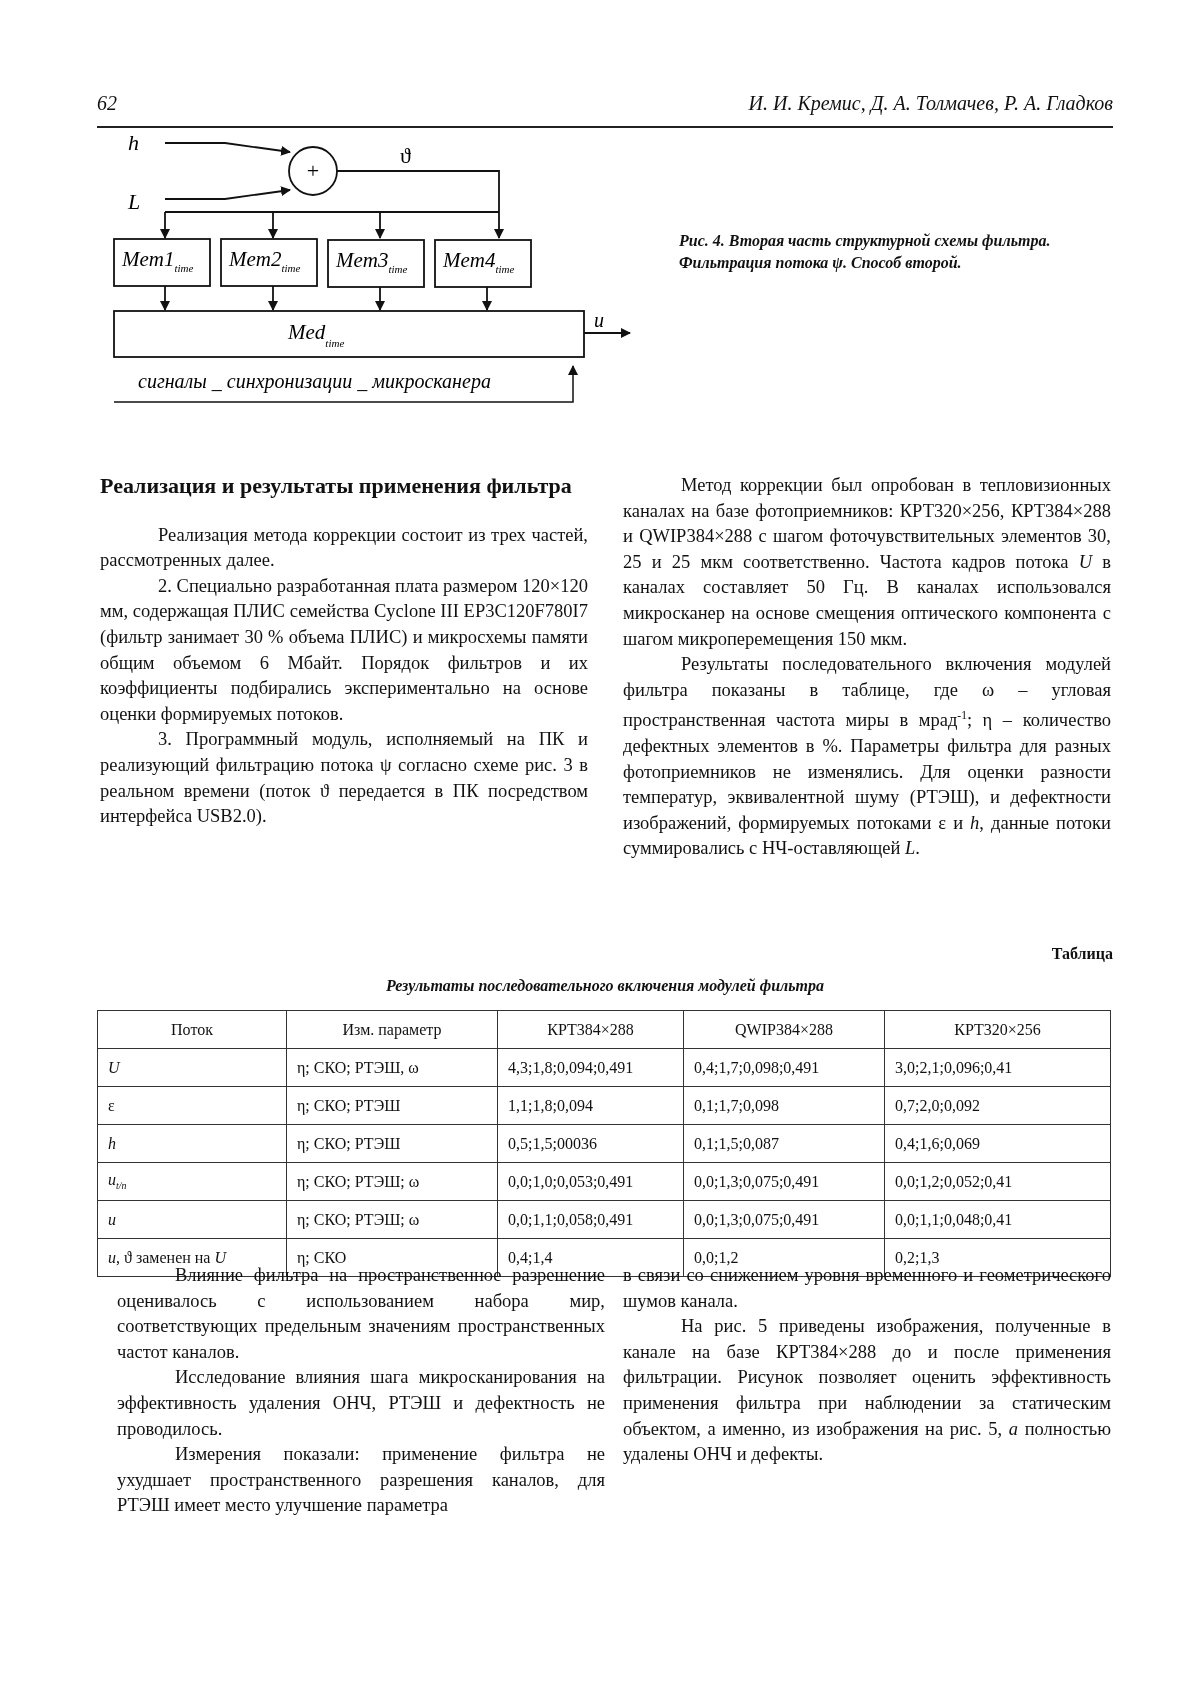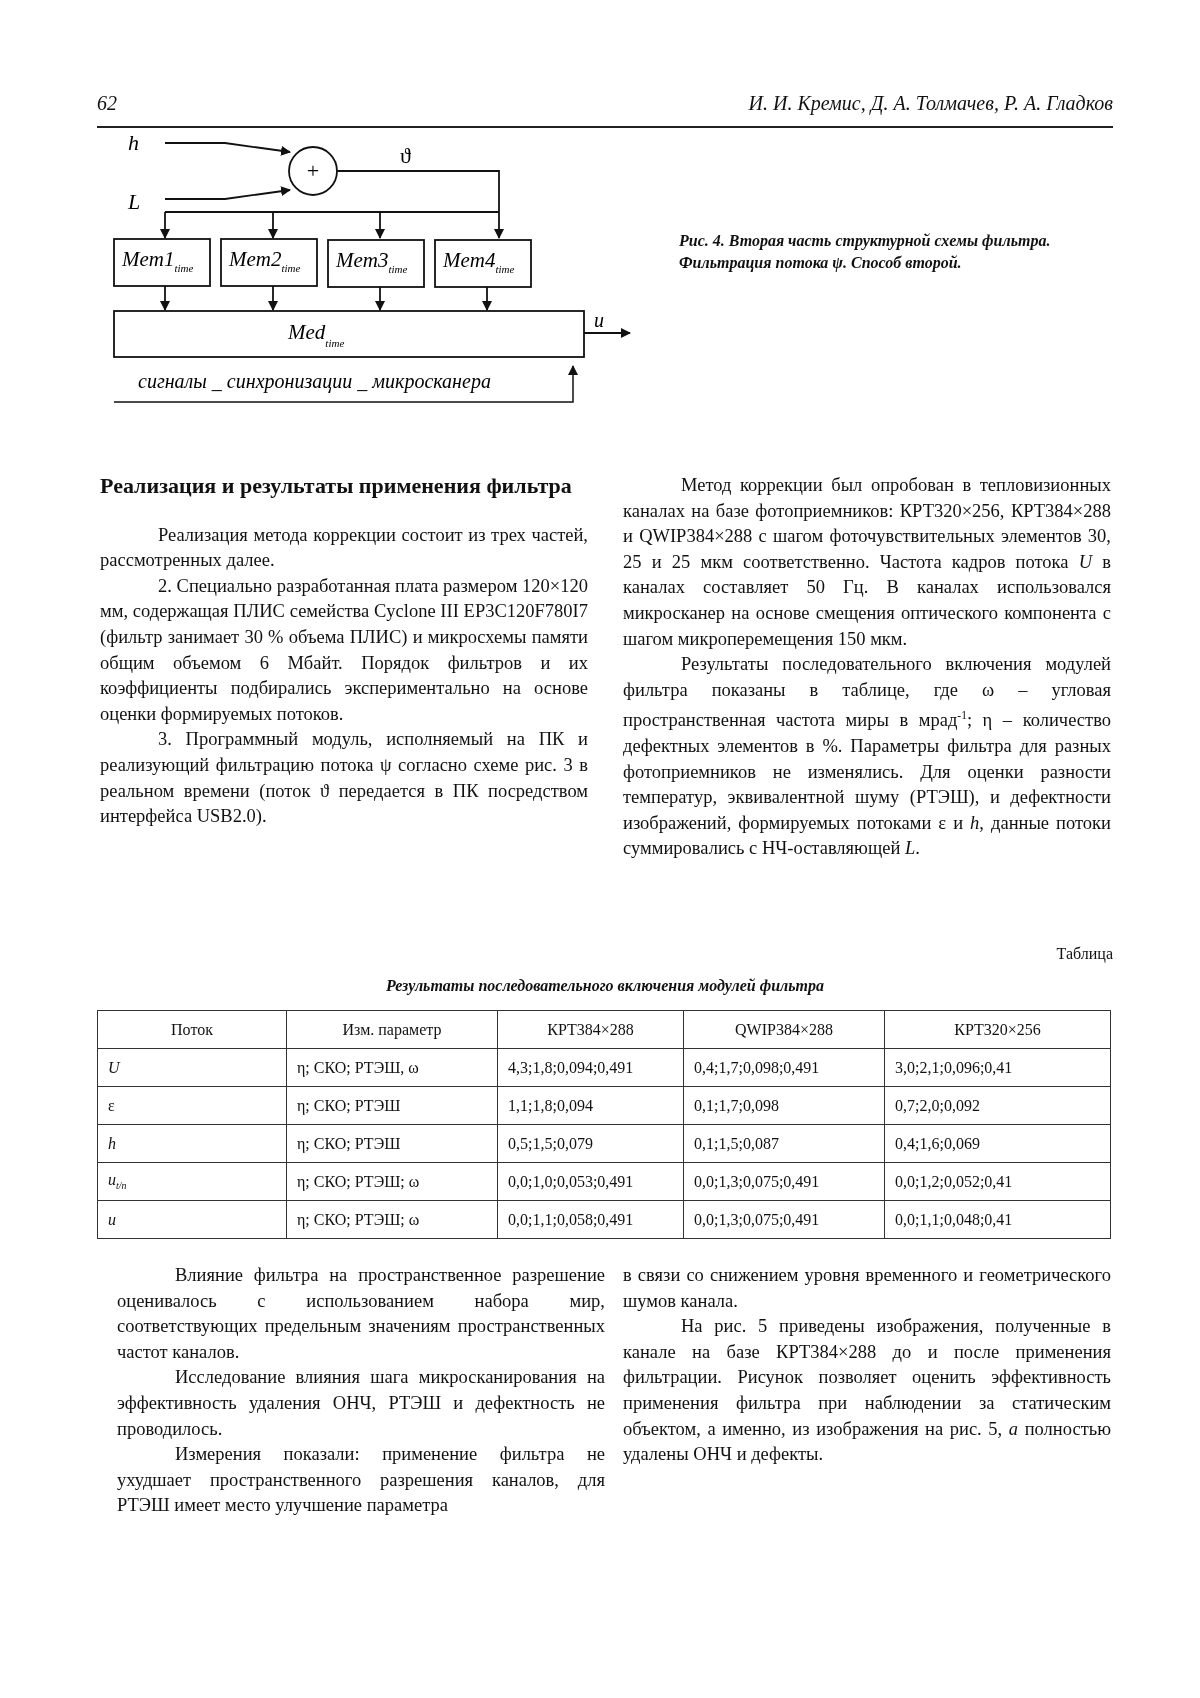--- a/index.html
+++ b/index.html
@@ -17,21 +17,21 @@
 
   .col { position: absolute; width: 488px; font-size: 18.5px; line-height: 25.6px; text-align: justify; }
   .col p { margin: 0; text-indent: 58px; }
   .col p.noindent { text-indent: 0; }
   .section-title { font-weight: bold; font-size: 22px; text-align: left; margin: 0 0 24px 0; text-indent: 0; }
   .col-left-top { left: 100px; top: 473px; }
   .col-right-top { left: 623px; top: 473px; }
   .col-left-bot { left: 100px; top: 1263px; margin-left: 17px; }
   .col-right-bot { left: 623px; top: 1263px; }
 
-  .table-label { position: absolute; right: 87px; top: 945px; font-weight: normal; font-size: 16px; }
+  .table-label { position: absolute; right: 87px; top: 945px; font-weight: bold; font-size: 16px; }
   .table-title { position: absolute; left: 97px; width: 1016px; top: 977px; text-align: center;
                  font-style: italic; font-weight: bold; font-size: 16px; }
   .results-table { position: absolute; left: 97px; top: 1010px; width: 1014px; border-collapse: collapse;
                    font-size: 16px; }
   .results-table th, .results-table td { border: 1.5px solid #333; height: 29px; padding: 4px 10px; font-weight: normal; }
   .results-table th { text-align: center; }
   .results-table td { text-align: left; }
   .it { font-style: italic; }
   sub { font-size: 62%; }
   sup { font-size: 62%; }
@@ -136,37 +136,44 @@
       <tr>
         <td>ε</td>
         <td>η; СКО; РТЭШ</td>
         <td>1,1;1,8;0,094</td>
         <td>0,1;1,7;0,098</td>
         <td>0,7;2,0;0,092</td>
       </tr>
       <tr>
         <td class="it">h</td>
         <td>η; СКО; РТЭШ</td>
-        <td>0,5;1,5;0,079</td>
+        <td>0,5;1,5;00036</td>
         <td>0,1;1,5;0,087</td>
         <td>0,4;1,6;0,069</td>
       </tr>
       <tr>
         <td class="it"><span>u</span><sub>t/n</sub></td>
         <td>η; СКО; РТЭШ; ω</td>
         <td>0,0;1,0;0,053;0,491</td>
         <td>0,0;1,3;0,075;0,491</td>
         <td>0,0;1,2;0,052;0,41</td>
       </tr>
       <tr>
         <td class="it">u</td>
         <td>η; СКО; РТЭШ; ω</td>
         <td>0,0;1,1;0,058;0,491</td>
         <td>0,0;1,3;0,075;0,491</td>
         <td>0,0;1,1;0,048;0,41</td>
+      </tr>
+      <tr>
+        <td><span class="it">u</span><span>, ϑ заменен на </span><span class="it">U</span></td>
+        <td>η; СКО</td>
+        <td>0,4;1,4</td>
+        <td>0,0;1,2</td>
+        <td>0,2;1,3</td>
       </tr>
     </tbody>
   </table>
 
   <div class="col col-left-bot">
     <p>Влияние фильтра на пространственное разрешение оценивалось с использованием набора мир, соответствующих предельным значениям пространственных частот каналов.</p>
     <p>Исследование влияния шага микросканирования на эффективность удаления ОНЧ, РТЭШ и дефектность не проводилось.</p>
     <p>Измерения показали: применение фильтра не ухудшает пространственного разрешения каналов, для РТЭШ имеет место улучшение параметра</p>
   </div>
 

